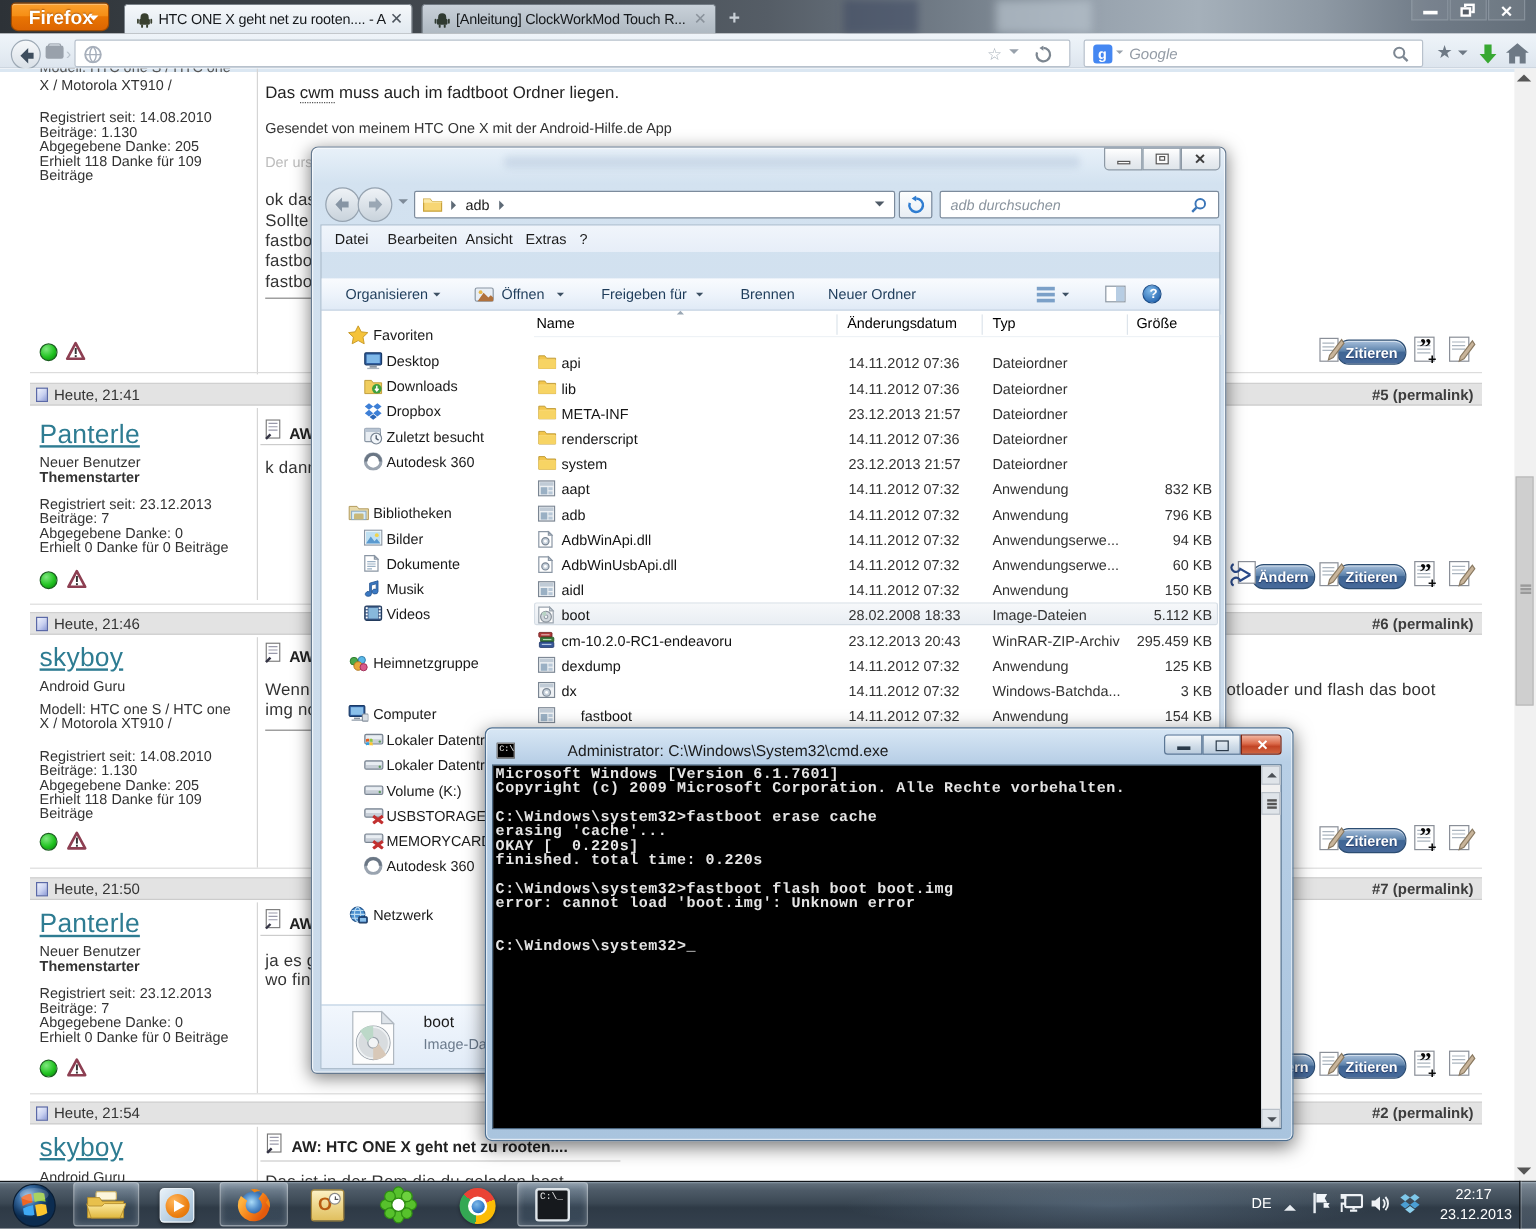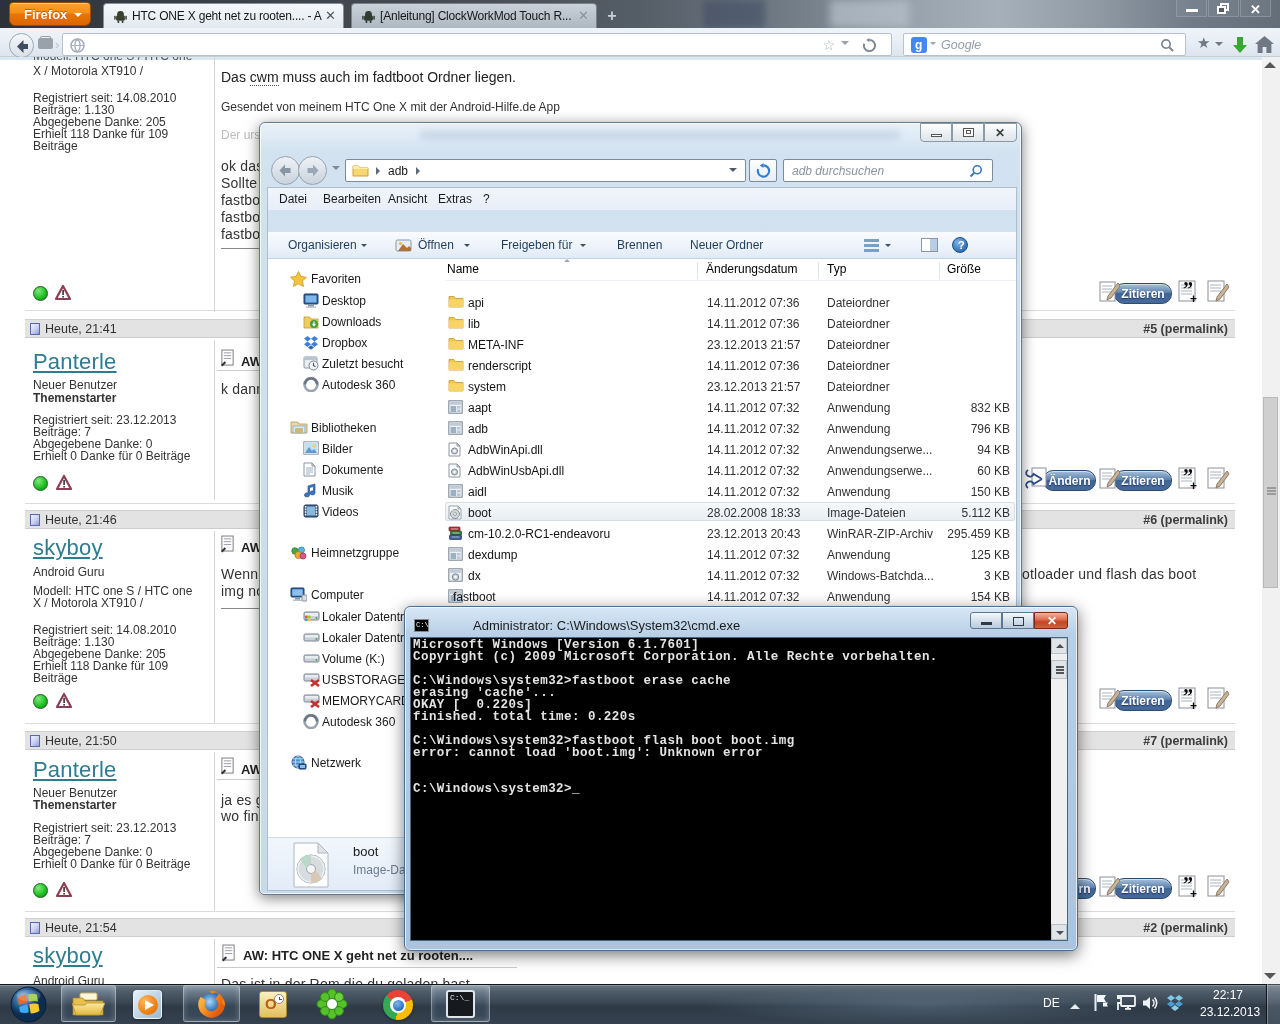--- a/index.html
+++ b/index.html
@@ -6,21 +6,21 @@
 html,body{width:1280px;height:1024px;overflow:hidden;}
 body{font-family:"Liberation Sans",sans-serif;position:relative;background:#fff;}
 .abs{position:absolute;}
 .tx{position:absolute;white-space:nowrap;}
 
 #tabbar{left:0;top:0;width:1280px;height:28px;
  background:linear-gradient(90deg,#2d3237 0%,#363c41 10%,#40464c 25%,#4a5158 40%,#555d66 50%,#68727d 58%,#7e8994 66%,#99a4af 72%,#a5b0ba 78%,#8e99a4 86%,#707b87 93%,#636e79 100%);}
 #fxbtn{left:9px;top:2px;width:82px;height:24px;border-radius:4px 4px 6px 6px;
  background:linear-gradient(180deg,#fca12e 0%,#f68f16 45%,#e97503 50%,#dc6502 100%);
  border:1px solid #9e4a00;box-shadow:inset 0 1px 0 rgba(255,255,255,.4);}
-#fxbtn span{position:absolute;left:14px;top:4px;color:#fff;font-size:13px;font-weight:bold;text-shadow:0 -1px 1px rgba(120,50,0,.6);}
+#fxbtn span{position:absolute;left:14px;top:4px;color:#fff;font-size:16px;font-weight:bold;text-shadow:0 -1px 1px rgba(120,50,0,.6);}
 #fxbtn i{position:absolute;right:8px;top:10px;width:0;height:0;border:4px solid transparent;border-top-color:#fff;}
 .tab{position:absolute;top:3px;height:25px;border-radius:4px 4px 0 0;}
 #tab1{left:103px;width:241px;background:linear-gradient(180deg,#f5f8fa,#e7edf3 70%,#e2e9f0);border:1px solid #889097;border-bottom:none;}
 #tab2{left:351px;width:246px;background:linear-gradient(180deg,#c9d1d9,#aeb8c1);border:1px solid #79828b;border-bottom:none;}
 .tab .ttl{position:absolute;left:28px;top:5px;font-size:12px;letter-spacing:-0.2px;color:#15181b;max-width:190px;overflow:hidden;white-space:nowrap;}
 .tab .cl{position:absolute;right:7px;top:4px;font-size:13px;color:#4d555e;}
 #newtab{left:602px;top:7px;width:20px;height:18px;color:#c9d0d7;font-size:16px;text-align:center;line-height:17px;font-weight:bold;}
 .wbtn{position:absolute;top:0;height:17px;border:1px solid rgba(160,170,180,.5);border-top:none;background:rgba(255,255,255,.06);}
 
 #navbar{left:0;top:28px;width:1280px;height:29px;background:linear-gradient(180deg,#eff4f9 0%,#e6edf4 55%,#dde5ee 100%);border-bottom:1px solid #c3ced9;}
@@ -51,21 +51,21 @@
 #bthumb{position:absolute;left:1px;top:340px;width:15px;height:191px;background:#cfcfcf;border:1px solid #b9b9b9;}
 
 #expl{left:259px;top:122px;width:763px;height:773px;border-radius:6px 6px 5px 5px;
  background:linear-gradient(180deg,#e8f1f9 0%,#d3e2f0 30px,#c8d9ea 100%);
  border:1px solid #65798f;box-shadow:0 3px 14px rgba(0,0,0,.5), inset 0 0 0 1px rgba(255,255,255,.7);}
 .ebtn{position:absolute;top:0;height:19px;background:linear-gradient(180deg,#ffffff,#e9edf1 60%,#dfe5ea);border:1px solid #8d99a5;}
 #enav{position:absolute;left:8px;top:30px;width:745px;height:36px;}
 .circ{position:absolute;top:3px;width:29px;height:29px;border-radius:50%;background:linear-gradient(180deg,#eef2f6,#c9d3dc);border:1px solid #96a3b0;}
 #ebc{position:absolute;left:77px;top:6px;width:401px;height:23px;background:#fff;border:1px solid #7c8b9c;border-radius:2px;}
 #erefresh{position:absolute;left:481px;top:6px;width:28px;height:23px;background:linear-gradient(180deg,#fdfefe,#e8eef4);border:1px solid #7c8b9c;border-radius:2px;}
-#esearch{position:absolute;left:515px;top:6px;width:210px;height:23px;background:#fff;border:1px solid #7c8b9c;border-radius:2px;}
+#esearch{position:absolute;left:515px;top:6px;width:233px;height:23px;background:#fff;border:1px solid #7c8b9c;border-radius:2px;}
 #emenu{position:absolute;left:8px;top:65px;width:748px;height:22px;background:linear-gradient(180deg,#f0f5fb,#e7eef8);}
 #emenu span{position:absolute;top:4px;font-size:12px;color:#1a1a1a;}
 #eepson{position:absolute;left:8px;top:87px;width:748px;height:22px;background:linear-gradient(180deg,#eef3fa,#e4ecf7);border-bottom:1px solid #d8e2ef;}
 #ecmdbar{position:absolute;left:8px;top:109px;width:748px;height:27px;background:linear-gradient(180deg,#f9fbfe 0%,#eef4fb 50%,#e0eaf6 100%);border-bottom:1px solid #c5d3e2;}
 #ecmdbar .ci{position:absolute;top:6px;font-size:12px;color:#1e3c5a;}
 #econtent{position:absolute;left:8px;top:136px;width:748px;height:578px;background:#fff;}
 #edetails{position:absolute;left:8px;top:714px;width:748px;height:53px;background:linear-gradient(180deg,#f2f7fd,#e2ecf8);border-top:1px solid #cfdcea;}
 .sitem{position:absolute;font-size:12px;color:#1a1a1a;}
 .hcell{position:absolute;top:3px;font-size:12px;color:#000000;}
 .frow{position:absolute;font-size:12px;color:#141414;}
@@ -865,21 +865,21 @@
     <div class="fcol2" style="top:310px;">14.11.2012 07:32</div>
     <div class="fcol3" style="top:310px;">Windows-Batchda...</div>
     <div class="fcol4" style="top:310px;">3 KB</div>
     <svg style="position:absolute;left:180px;top:330px" width="15" height="14" viewBox="0 0 15 14">
           <rect x="0.8" y="0.8" width="13.4" height="12.4" fill="#eef1f4" stroke="#7a8592"></rect>
           <rect x="1.8" y="1.8" width="11.4" height="3" fill="#c0cbd6"></rect>
           <rect x="2.6" y="6" width="5.5" height="6" fill="#9ab0c4"></rect>
           <rect x="9" y="6" width="3.5" height="2.5" fill="#b8c8d8"></rect>
           <rect x="9" y="9.5" width="3.5" height="2.5" fill="#b8c8d8"></rect>
         </svg>
-    <div class="frow" style="left:185px;top:331px;text-align:right;">fastboot</div>
+    <div class="frow" style="left:216px;top:331px;text-align:right;">fastboot</div>
     <div class="fcol2" style="top:331px;">14.11.2012 07:32</div>
     <div class="fcol3" style="top:331px;">Anwendung</div>
     <div class="fcol4" style="top:331px;">154 KB</div>
     </div>
   </div>
 
   <div id="edetails">
     <svg style="position:absolute;left:24px;top:4px" width="38" height="46" viewBox="0 0 38 46">
         <path d="M2 1 L26 1 L36 11 L36 45 L2 45 Z" fill="#fdfdfd" stroke="#b0b8c0"></path>
         <path d="M26 1 L26 11 L36 11 Z" fill="#dde3e9" stroke="#b0b8c0"></path>

